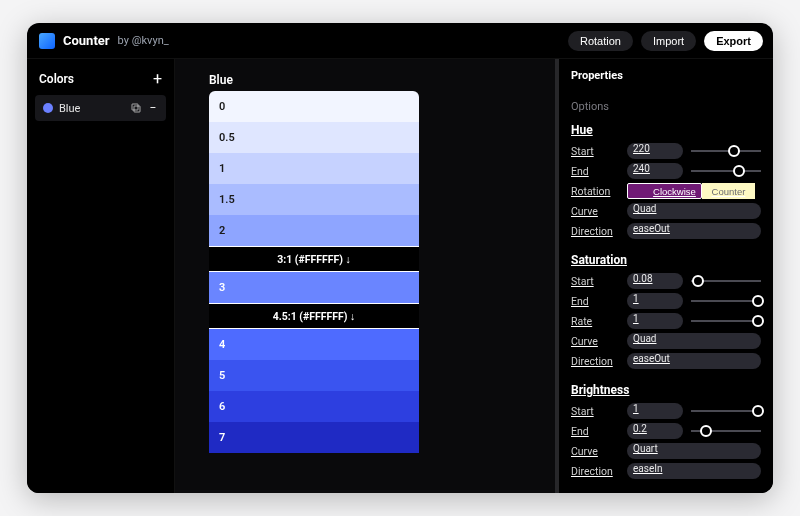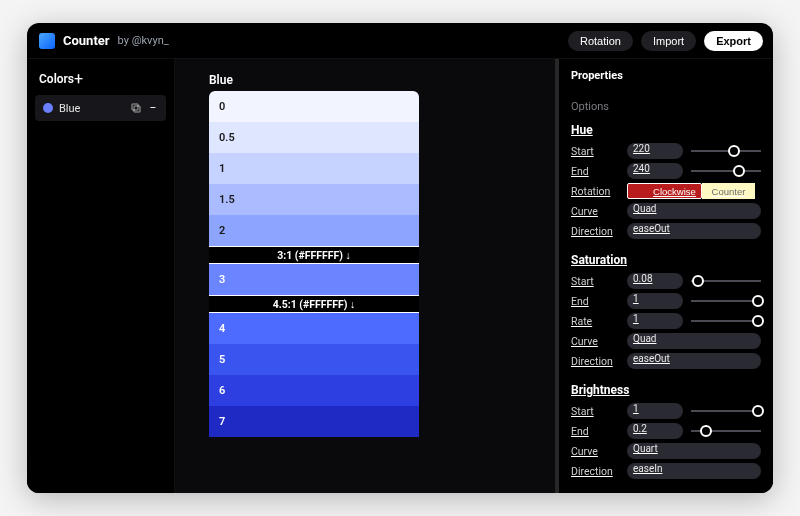--- a/index.html
+++ b/index.html
@@ -56,21 +56,21 @@
   
   .body { flex: 1; display: flex; overflow: hidden; }
 
   
   .sidebar {
     width: 148px;
     background: #000;
     padding: 10px 8px;
     border-right: 1px solid #111;
   }
-  .sb-head { display: flex; align-items: center; justify-content: flex-start; padding: 2px 4px 8px 4px; }
+  .sb-head { display: flex; align-items: center; justify-content: space-between; padding: 2px 4px 8px 4px; }
   .sb-title { font-weight: 600; font-size: 12px; }
   .sb-add { font-size: 16px; line-height: 1; cursor: pointer; }
   .sb-item {
     background: #17171b;
     border-radius: 4px;
     display: flex;
     align-items: center;
     padding: 6px 8px;
     gap: 6px;
   }
@@ -96,21 +96,21 @@
     height: 31px;
     display: flex;
     align-items: center;
     padding: 0 10px;
     font-size: 11px;
     font-weight: 600;
     color: #1a1a1a;
   }
   .step.light-text { color: #fff; }
   .contrast-bar {
-    height: 18px;
+    height: 26px;
     background: #000;
     color: #fff;
     font-size: 10.5px;
     font-weight: 700;
     display: flex;
     align-items: center;
     justify-content: center;
     border-top: 1px solid #fff;
     border-bottom: 1px solid #fff;
   }
@@ -163,21 +163,21 @@
   }
   .seg {
     display:flex; flex:0 0 128px;
   }
   .seg button{
     flex:1; height:16px; font-size:9.5px;
     background:#fef9c3; border:none; color:#bdbdbd;
     cursor:pointer;
   }
   .seg button.active{
-    background:#b91c1c; border:1px solid #fff; color:#fff; border-radius:2px;padding-left:20px;
+    background:#701a75; border:1px solid #fff; color:#fff; border-radius:2px;padding-left:20px;
   }
   .seg button.inactive{ color:#6d6d73; }
 </style>
 </head>
 <body>
 
 <div class="app">
 
   <div class="header">
     <div class="logo"></div>

